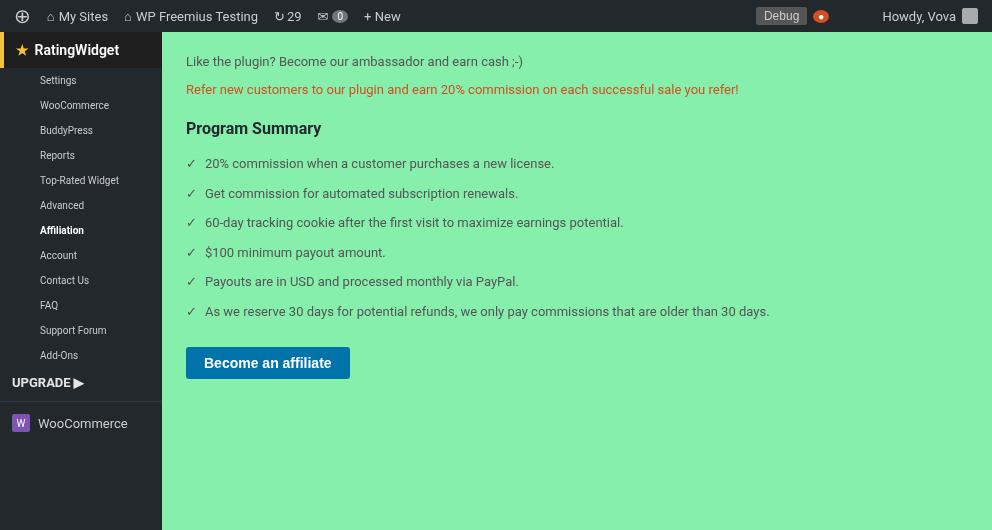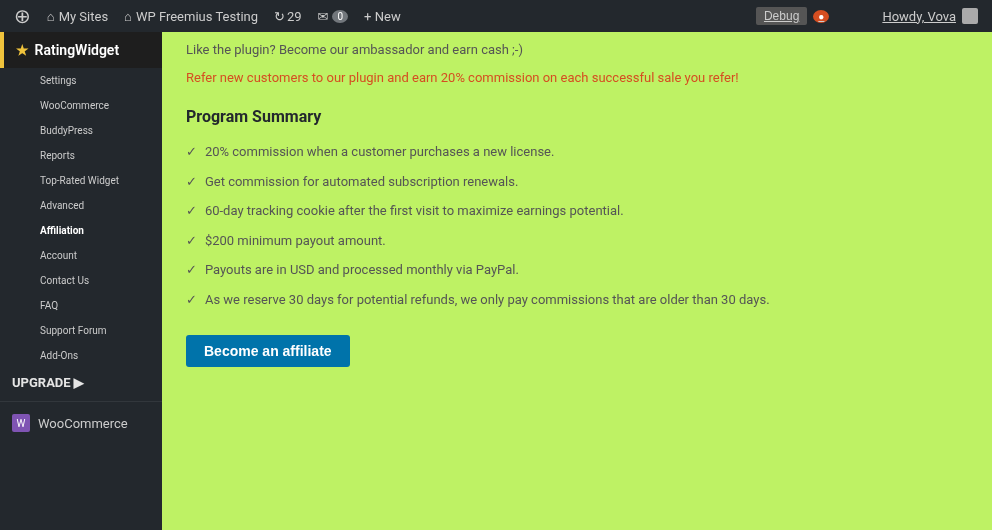--- a/index.html
+++ b/index.html
@@ -21,21 +21,21 @@
       display: flex;
       align-items: center;
       color: #ccc;
       padding: 0 8px;
       height: 32px;
       font-size: 13px;
       cursor: pointer;
       white-space: nowrap;
     }
     .adminbar-sep { flex: 1; }
-    .adminbar-right { display: flex; align-items: center; margin-left: auto; text-decoration: underline; }
+    .adminbar-right { display: flex; align-items: center; margin-left: auto; }
     .wp-logo { font-size: 20px; color: #ccc; padding: 0 8px; cursor: pointer; }
     .adminbar-bubble {
       background: #d54e21;
       border-radius: 50%;
       color: #fff;
       font-size: 10px;
       padding: 1px 5px;
       margin-left: 2px;
     }
     .adminbar-zero { background: #72777c; }
@@ -113,23 +113,23 @@
       color: #ccc;
       padding: 8px 12px;
       cursor: pointer;
       font-size: 13px;
     }
     .woo-icon { width: 18px; height: 18px; background: #7f54b3; border-radius: 2px; margin-right: 8px; display: flex; align-items: center; justify-content: center; color: #fff; font-size: 10px; flex-shrink: 0; }
 
     
     #main-content {
       flex: 1;
-      background: #bef264;
+      background: #86efac;
       overflow-y: auto;
-      padding: 8px 24px;
+      padding: 20px 24px;
     }
 
     .intro-text {
       color: #555;
       font-size: 13px;
       margin-bottom: 8px;
       line-height: 1.5;
     }
     .intro-highlight {
       color: #d54e21;
@@ -253,21 +253,21 @@
       <li>
         <span class="check-icon">✓</span>
         <span>Get commission for automated subscription renewals.</span>
       </li>
       <li>
         <span class="check-icon">✓</span>
         <span>60-day tracking cookie after the first visit to maximize earnings potential.</span>
       </li>
       <li>
         <span class="check-icon">✓</span>
-        <span>$200 minimum payout amount.</span>
+        <span>$100 minimum payout amount.</span>
       </li>
       <li>
         <span class="check-icon">✓</span>
         <span>Payouts are in USD and processed monthly via PayPal.</span>
       </li>
       <li>
         <span class="check-icon">✓</span>
         <span>As we reserve 30 days for potential refunds, we only pay commissions that are older than 30 days.</span>
       </li>
     </ul>

